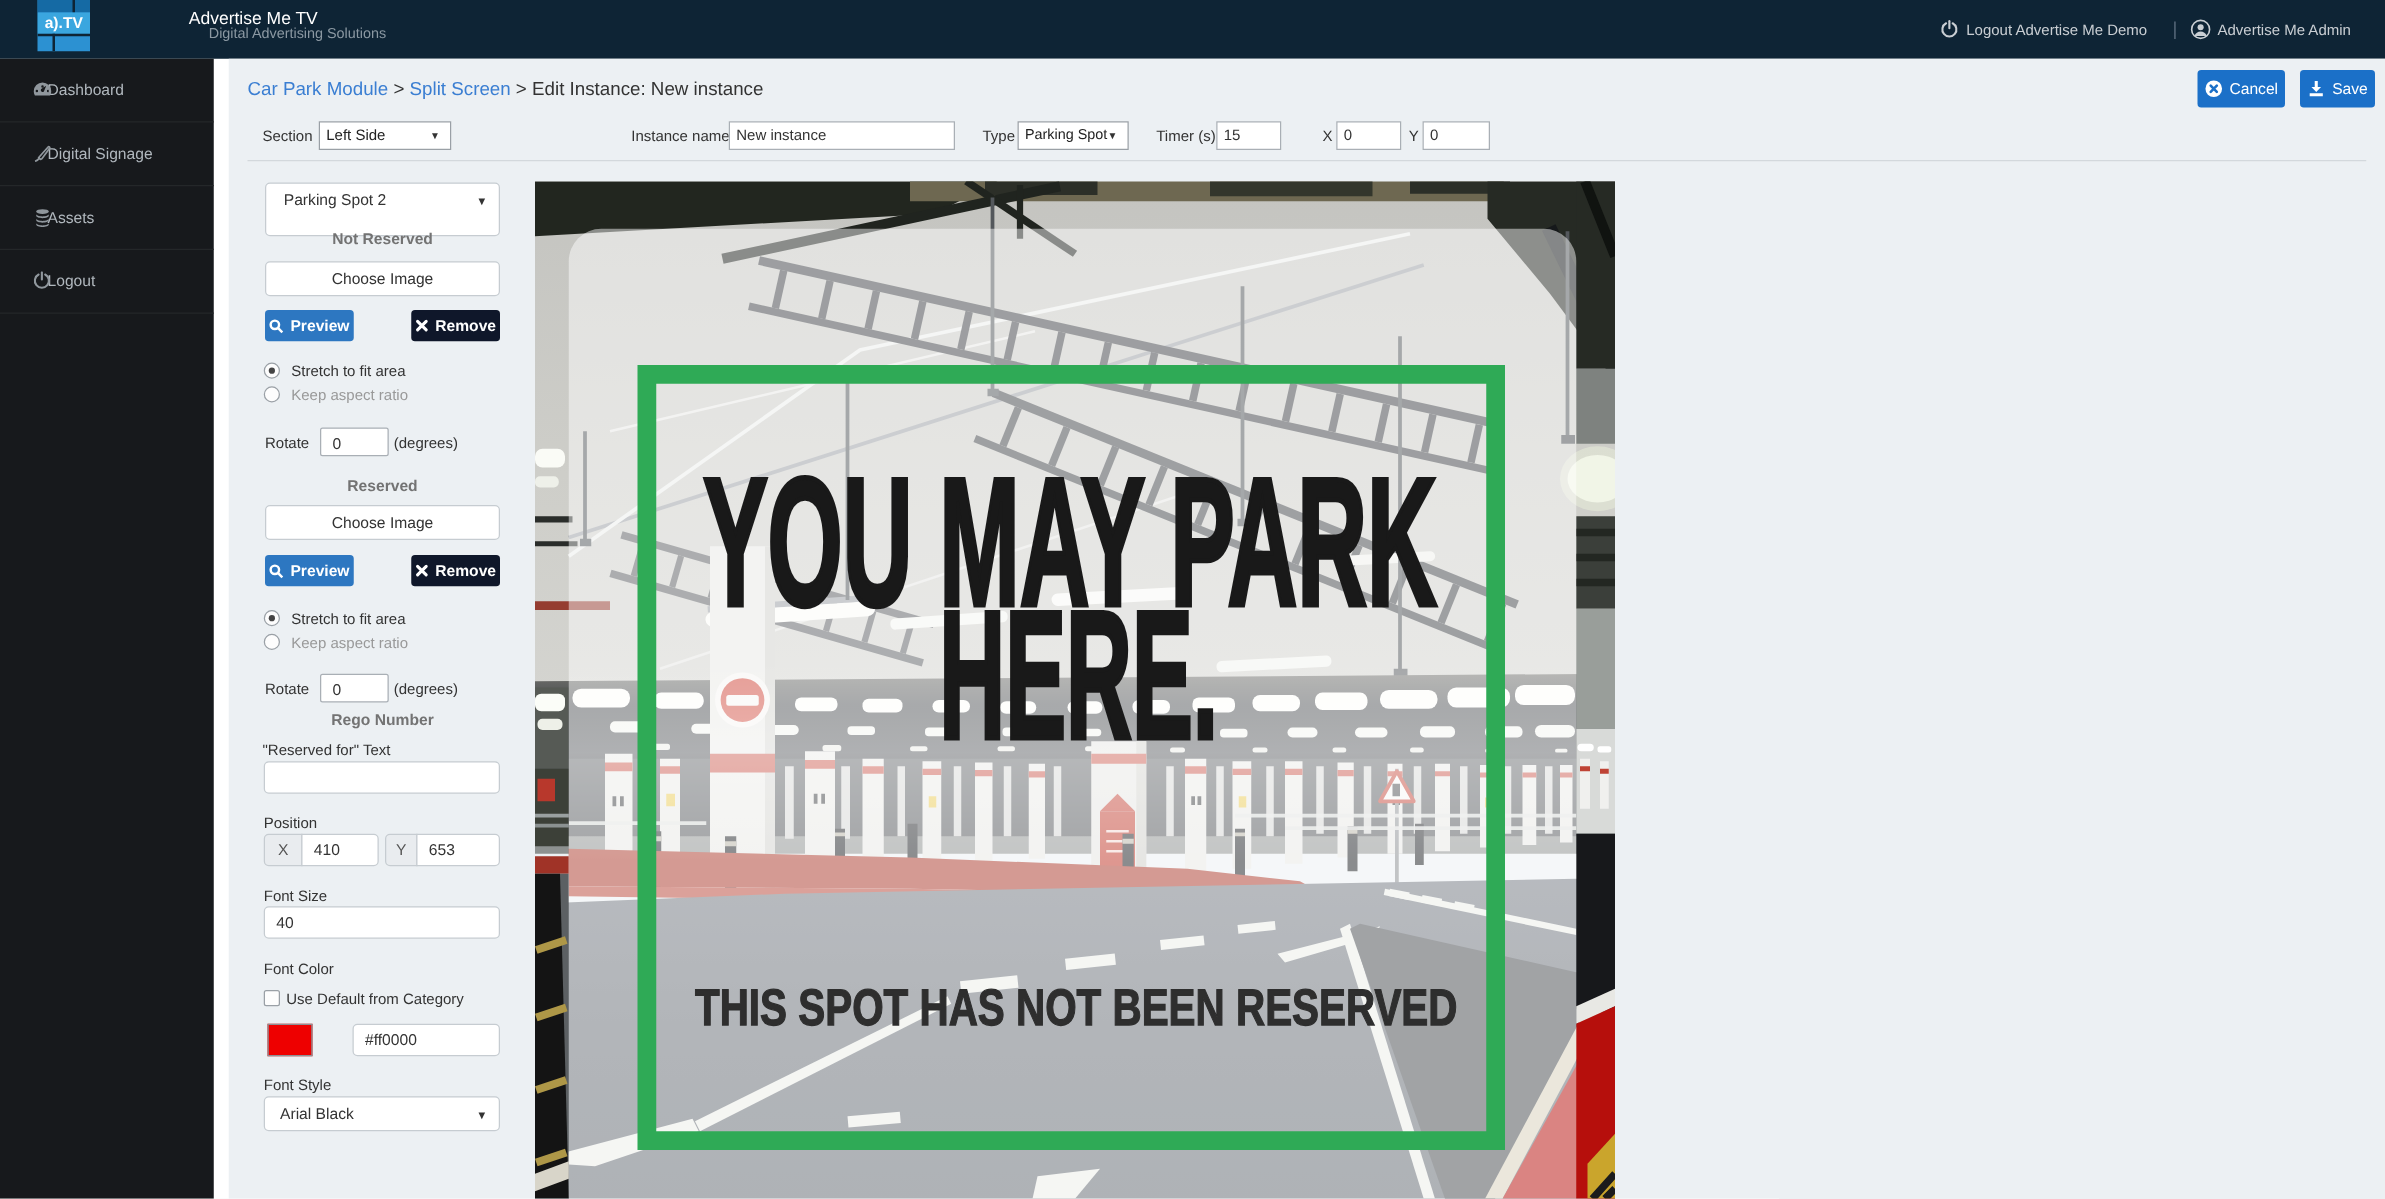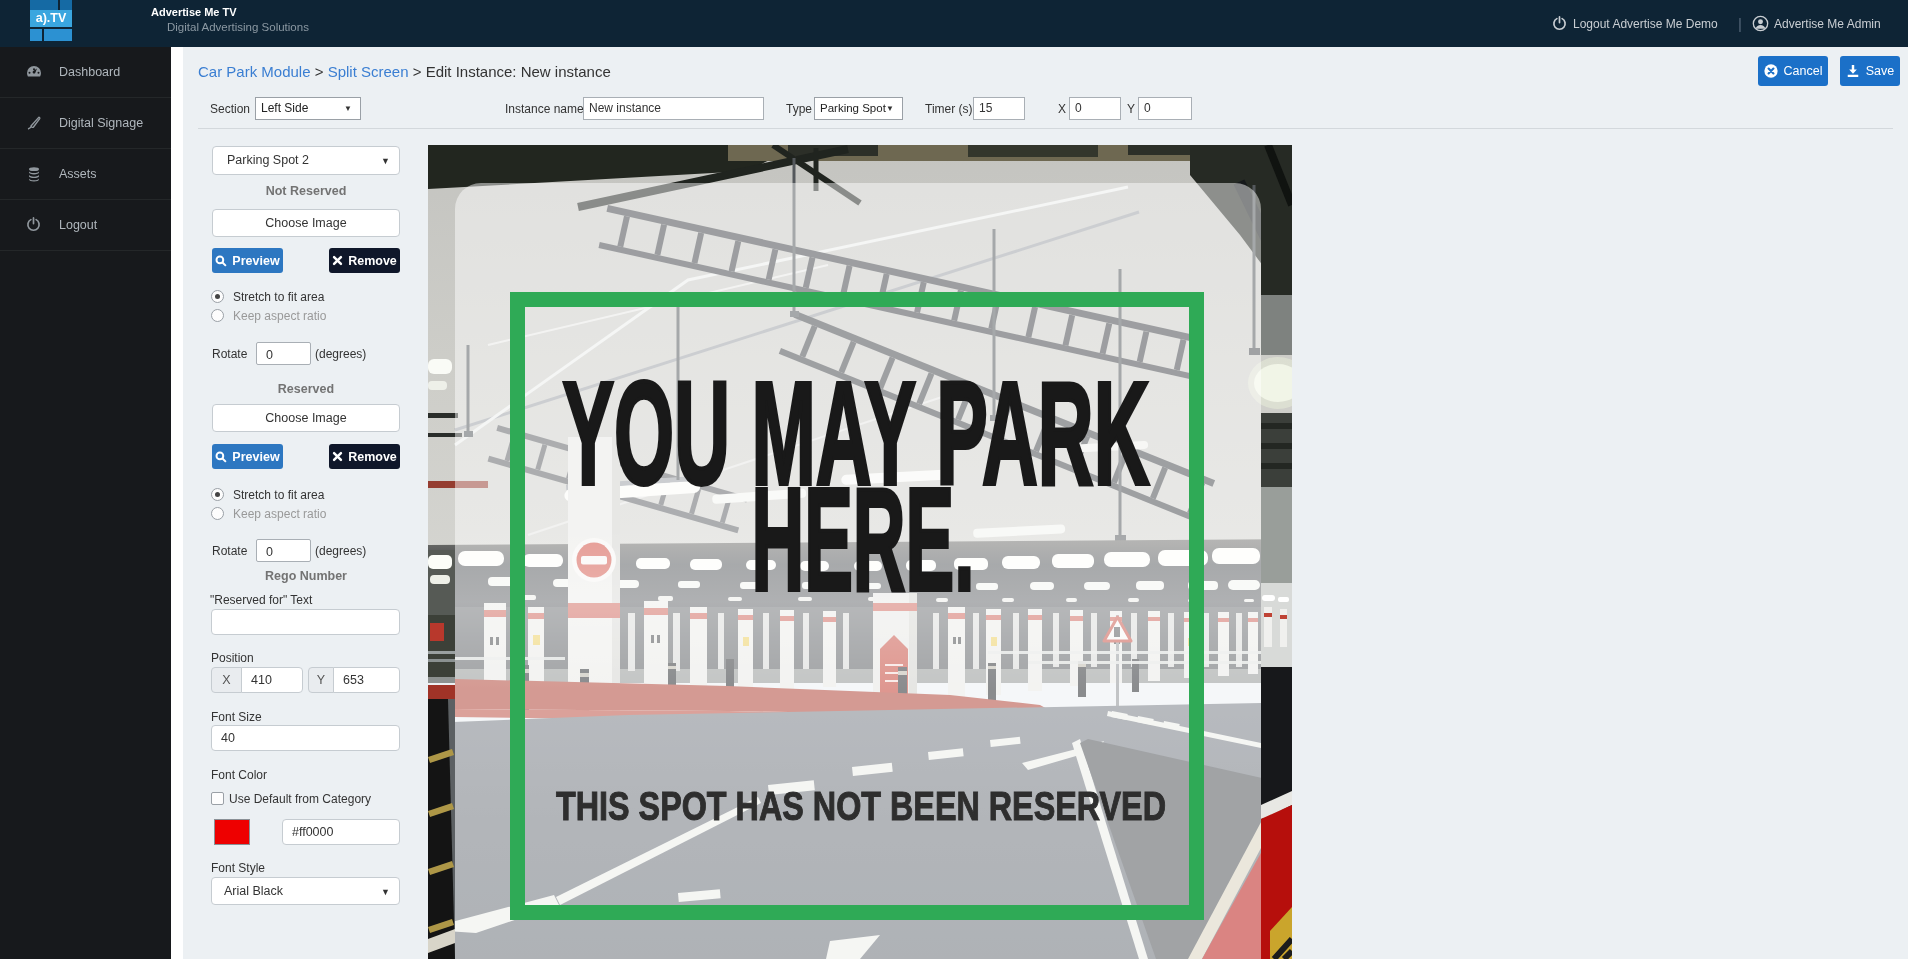--- a/index.html
+++ b/index.html
@@ -7,29 +7,29 @@
 body{font-family:"Liberation Sans",sans-serif;background:#fff;position:relative}
 
 #nav{position:absolute;left:0;top:0;width:1908px;height:47px;background:#0e2435}
 #logo{position:absolute;left:30px;top:0;width:42px;height:41px;background:#2c91d2;overflow:hidden}
 #logo .r1{position:absolute;left:0;top:0;width:42px;height:10px;background:#156aa4}
 #logo .r1s{position:absolute;left:28px;top:0;width:2px;height:10px;background:#0e2435}
 #logo .r2{position:absolute;left:0;top:10px;width:42px;height:17px;background:#3aa6df;color:#fff;
   font-size:12.5px;font-weight:bold;text-align:center;line-height:17px;letter-spacing:0}
 #logo .r3s{position:absolute;left:12px;top:27px;width:2px;height:14px;background:#0e2435}
 #logo .r3h{position:absolute;left:0;top:27px;width:42px;height:2px;background:#0e2435}
-#brand1{position:absolute;left:151px;top:6px;font-size:11px;font-weight:bold;color:#fff}
+#brand1{position:absolute;left:151px;top:6px;font-size:14px;font-weight:normal;color:#fff}
 #brand2{position:absolute;left:167px;top:21px;font-size:11.5px;color:#8b98a2}
 #navright{position:absolute;left:1552px;top:0;width:340px;height:47px;color:#c9ced3;font-size:12px}
 #navright span{position:absolute;top:17px;white-space:nowrap}
 #navright svg{position:absolute}
 #navright .sep{color:#56687a;font-size:15px;top:15px}
 
 #side{position:absolute;left:0;top:47px;width:171px;height:912px;background:#17191c}
-.sitem{height:51px;line-height:50px;border-bottom:1px solid #242729;color:#b0b7bd;font-size:12.5px;position:relative;padding-left:59px}
+.sitem{height:51px;line-height:50px;border-bottom:1px solid #242729;color:#b0b7bd;font-size:12.5px;position:relative;padding-left:38px}
 .sitem svg{position:absolute;left:26px;top:17px}
 
 #main{position:absolute;left:183px;top:47px;width:1725px;height:912px;background:#ecf0f3}
 .crumb{position:absolute;left:15px;top:16px;font-size:15px;color:#333}
 .crumb a{color:#3a7ed2;text-decoration:none}
 .btn{position:absolute;height:30px;border-radius:3px;color:#fff;font-size:12.5px;display:flex;align-items:center;justify-content:center}
 .btn svg{margin-right:6px}
 #btncancel{left:1575px;top:9px;width:70px;background:#1b70c8}
 #btnsave{left:1657px;top:9px;width:60px;background:#1b70c8}
 .lbl{position:absolute;font-size:12px;color:#333;white-space:nowrap}
@@ -134,21 +134,21 @@
   <div class="lbl" style="left:603px;top:55px">Type</div>
   <div class="sel" style="left:631px;top:50px;width:89px;height:23px;font-size:11.5px">Parking Spot<span class="car">▼</span></div>
   <div class="lbl" style="left:742px;top:55px">Timer (s)</div>
   <div class="inp" style="left:790px;top:50px;width:52px;height:23px">15</div>
   <div class="lbl" style="left:875px;top:55px">X</div>
   <div class="inp" style="left:886px;top:50px;width:52px;height:23px">0</div>
   <div class="lbl" style="left:944px;top:55px">Y</div>
   <div class="inp" style="left:955px;top:50px;width:54px;height:23px">0</div>
   <div class="hr"></div>
 
-  <div class="sel2" style="left:29px;top:99px;width:188px;height:29px">Parking Spot 2<span class="car">▼</span></div>
+  <div class="sel2" style="left:29px;top:99px;width:188px;height:43px">Parking Spot 2<span class="car">▼</span></div>
   <div class="blbl" style="top:137px">Not Reserved</div>
   <div class="wbtn" style="top:162px">Choose Image</div>
   <div class="bbtn blue" style="left:29px;top:201px">
     <svg width="12" height="12" viewBox="0 0 16 16" fill="none" stroke="#fff" stroke-width="2.6">
         <circle cx="6.5" cy="6.5" r="4.5"></circle>
         <line x1="10" y1="10" x2="14.5" y2="14.5"></line>
       </svg>
     Preview</div>
   <div class="bbtn red" style="left:146px;top:201px">
     <svg width="11" height="11" viewBox="0 0 16 16" stroke="#fff" stroke-width="3.6" stroke-linecap="round">

